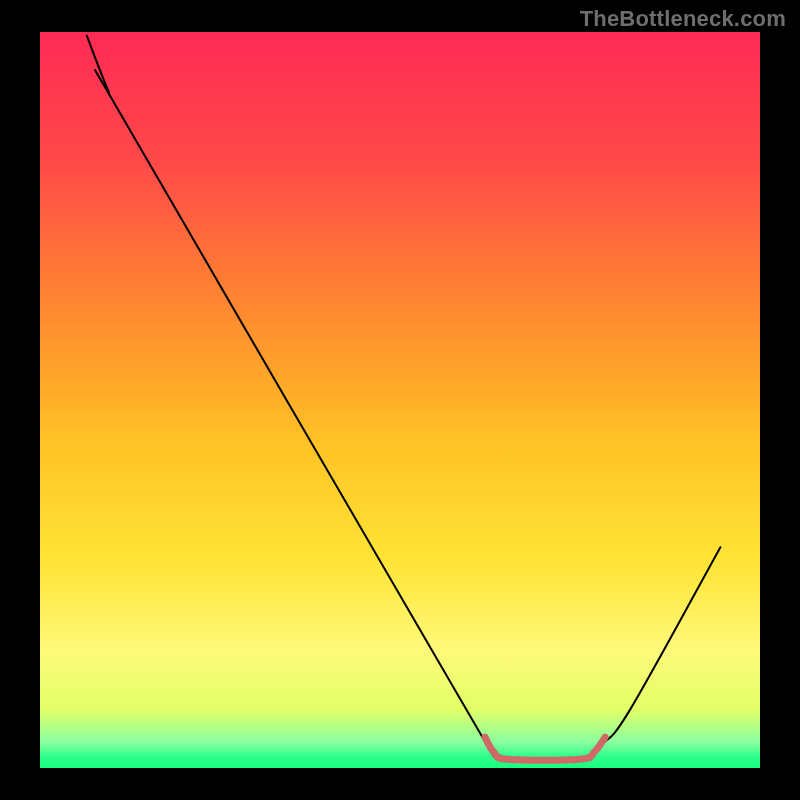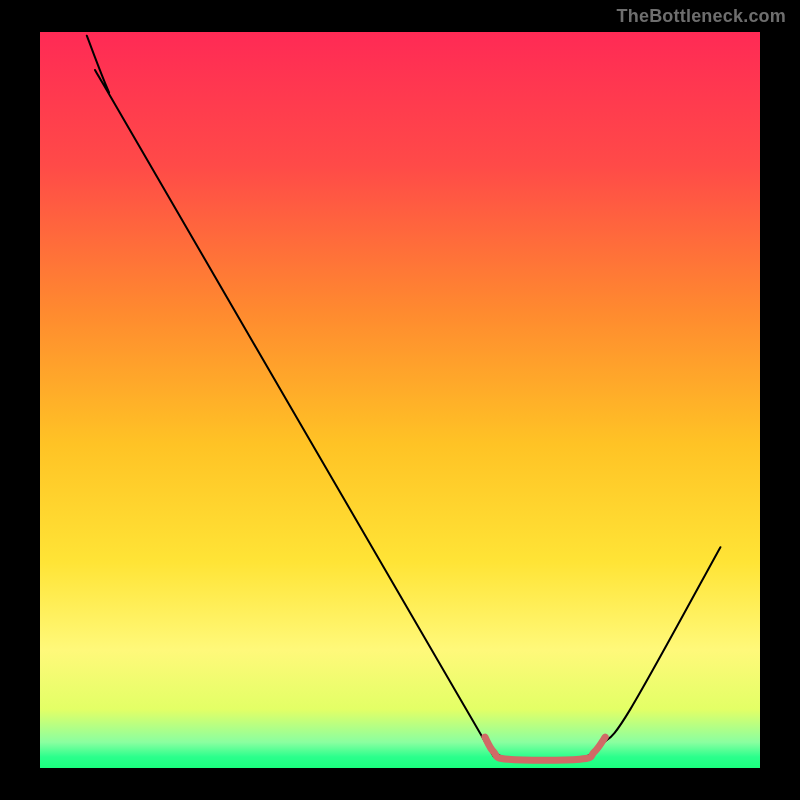--- a/index.html
+++ b/index.html
@@ -14,21 +14,21 @@
     position: relative;
     width: 800px;
     height: 800px;
     background: #000;
   }
   .watermark {
     position: absolute;
     top: 6px;
     right: 14px;
     font-family: Arial, Helvetica, sans-serif;
-    font-size: 18px;
+    font-size: 22px;
     font-weight: 600;
     color: #6e6e6e;
     letter-spacing: 0.2px;
     z-index: 5;
   }
   svg {
     position: absolute;
     inset: 0;
     width: 800px;
     height: 800px;

